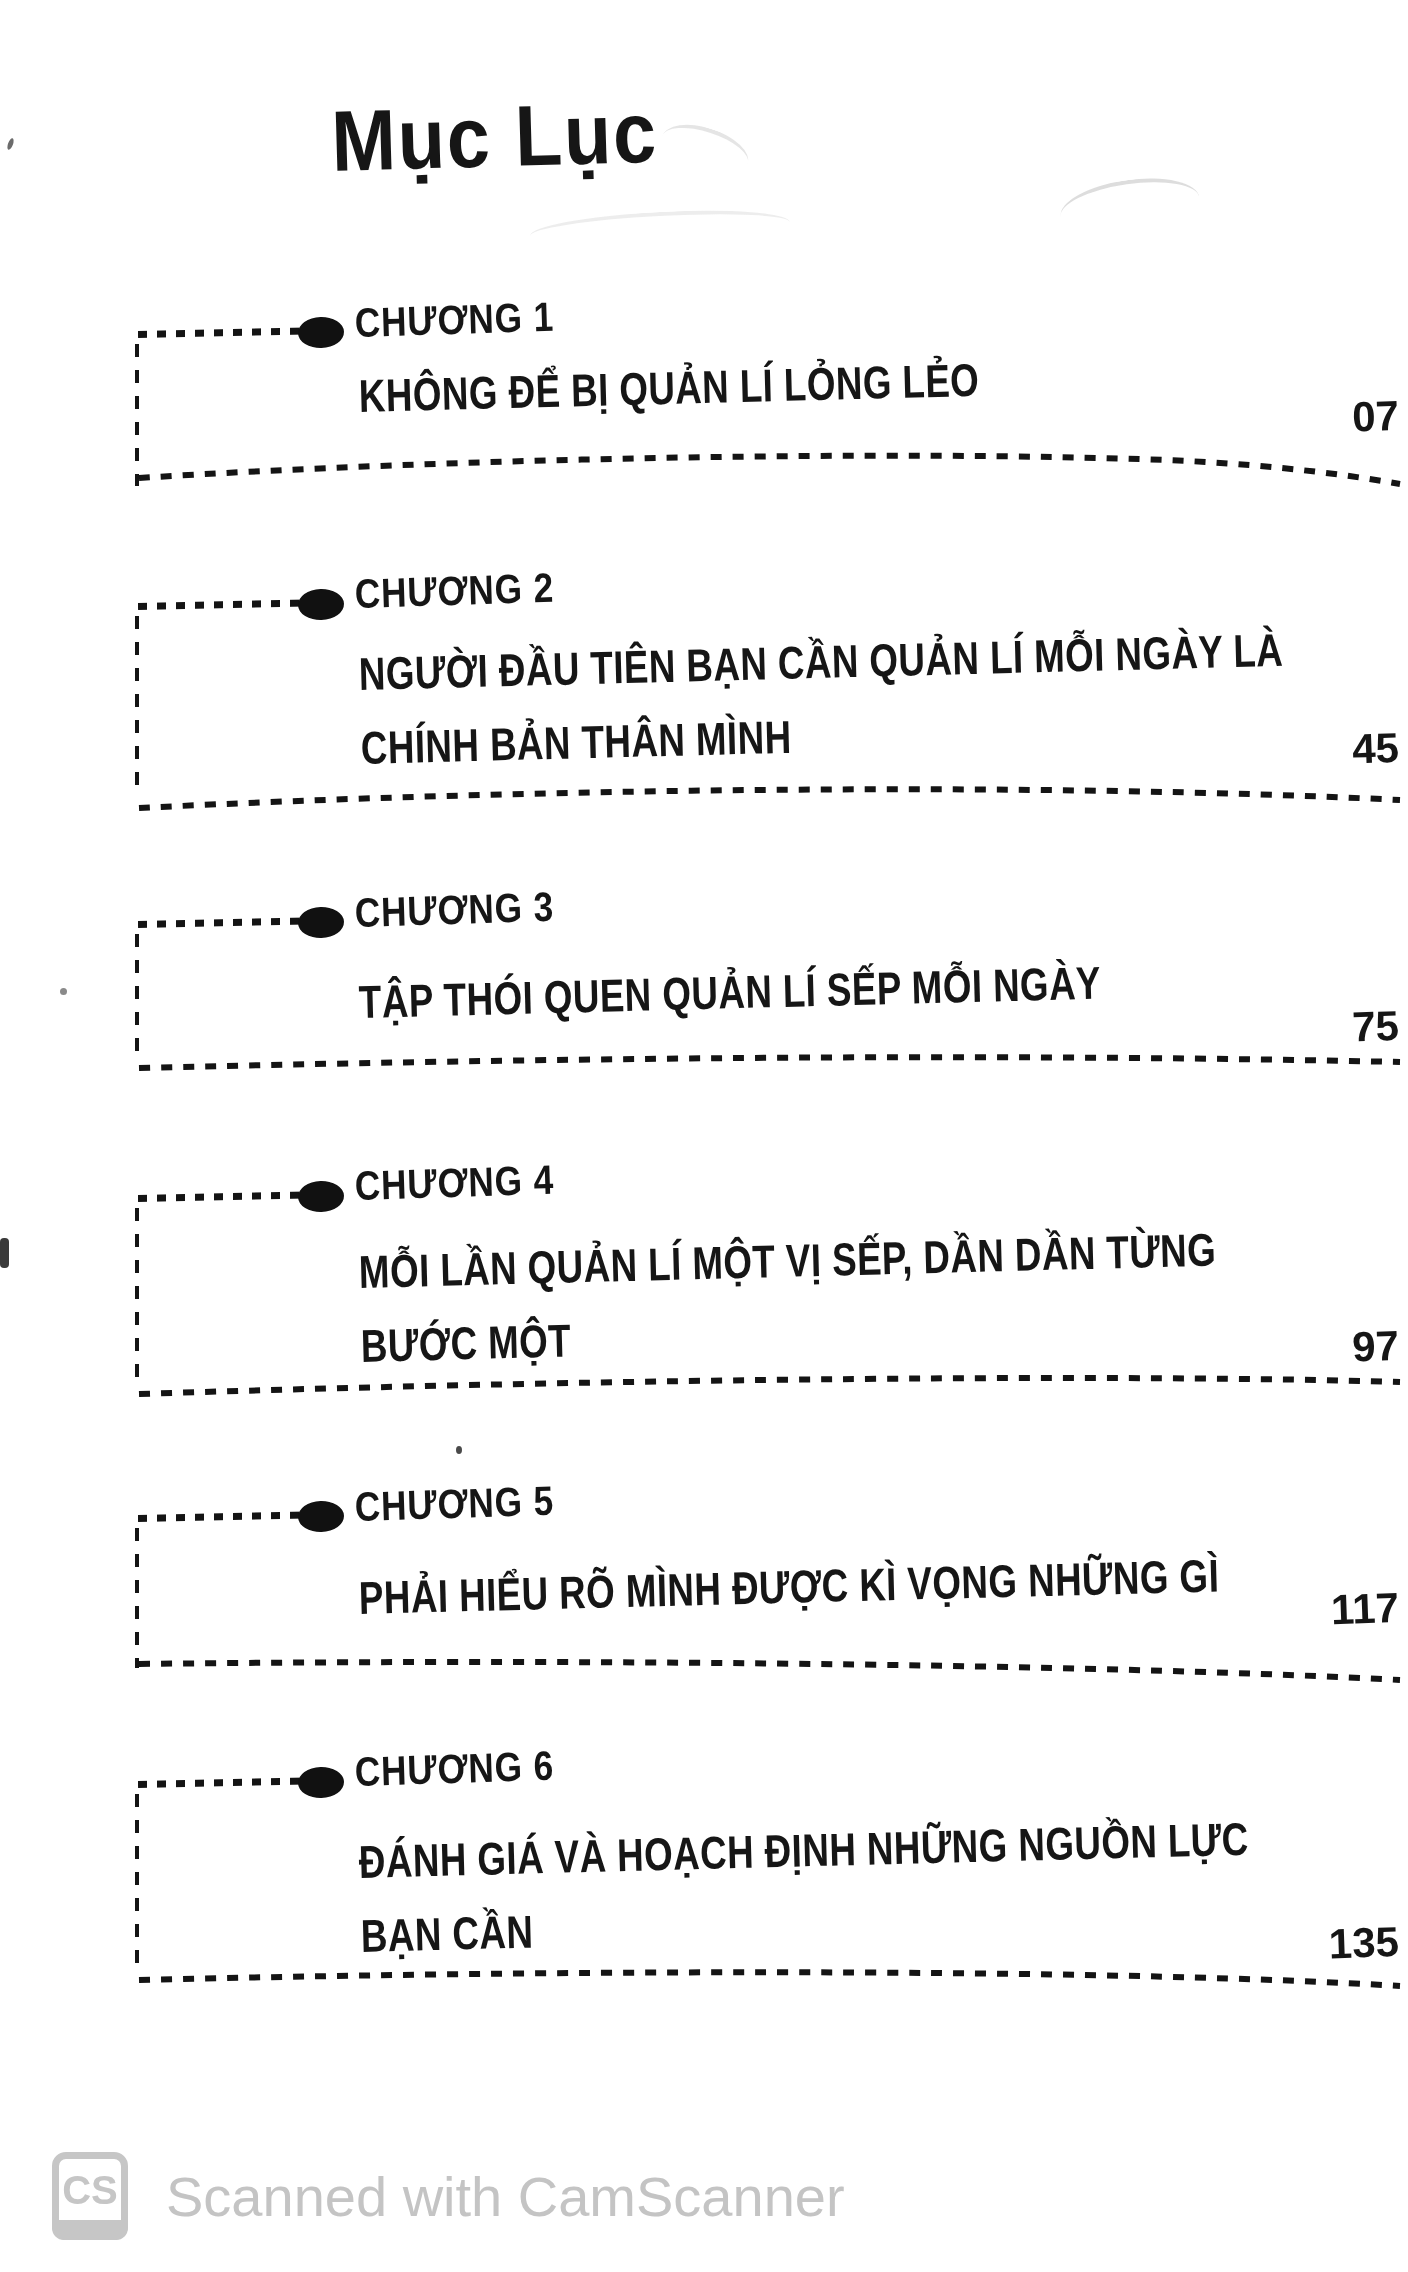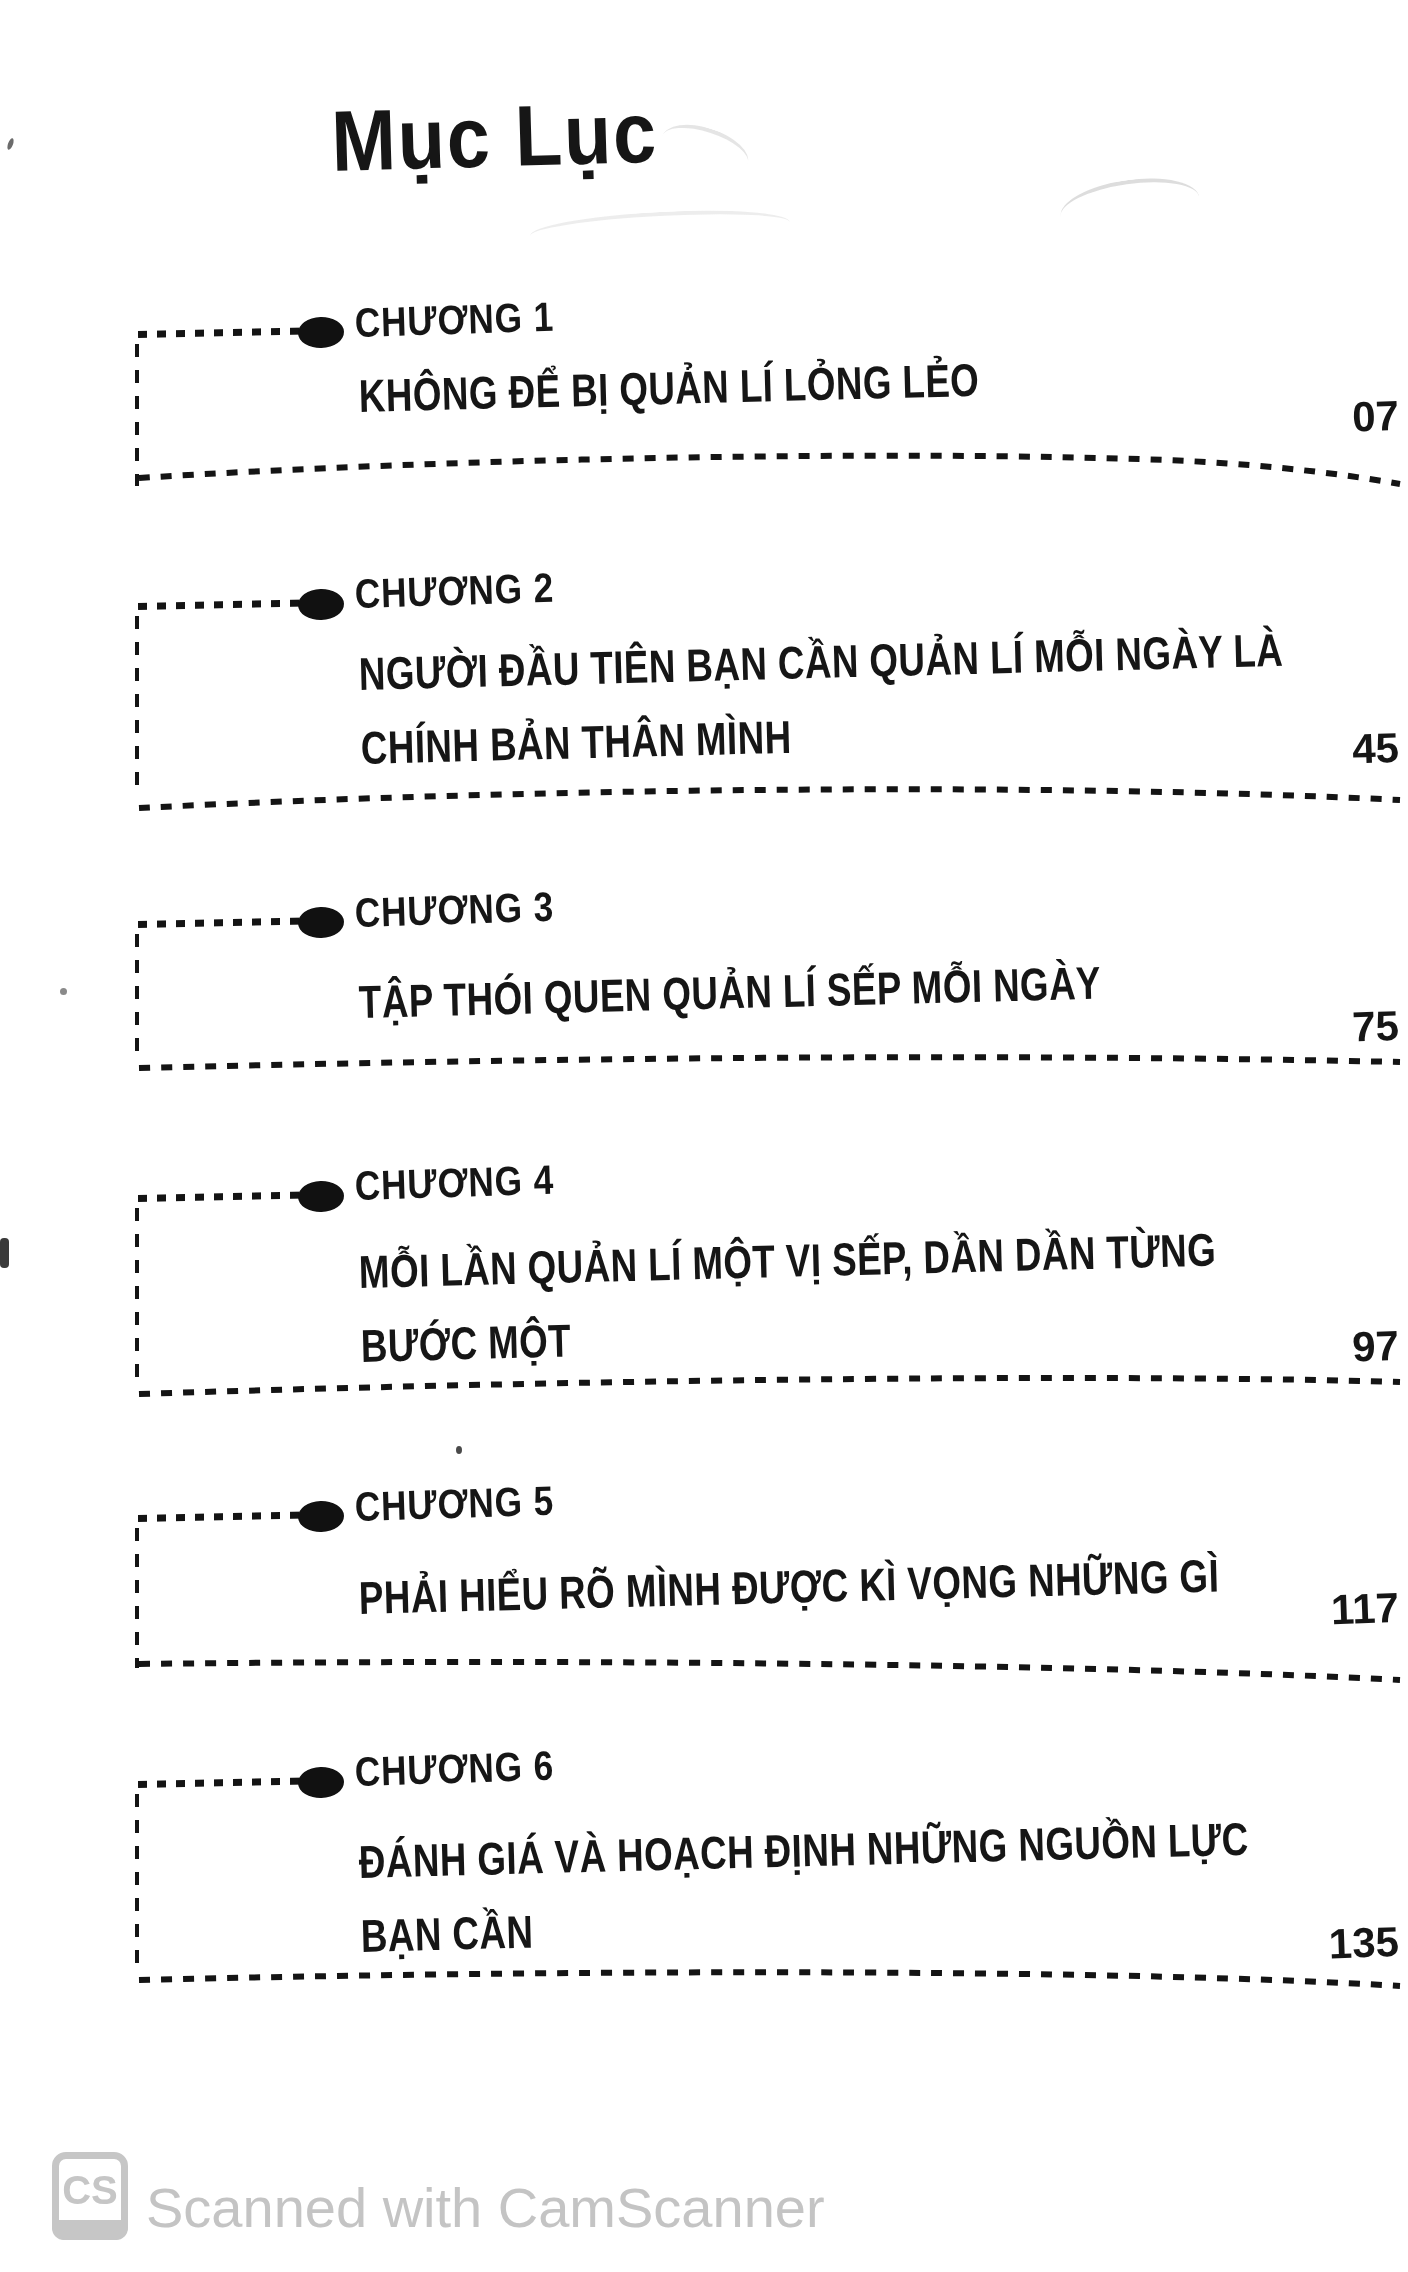--- a/index.html
+++ b/index.html
@@ -65,27 +65,27 @@
   .r4 .leader{top:1195px}.r4 .bullet{top:1181px}.r4 .chap-label{top:1163px}
   .r4 .chap-title{top:1236px}.r4 .chap-page{top:1322px}
   .r4 .vline{top:1208px;height:172px}.r4 .bline{top:1366px}
   .r5 .leader{top:1515px}.r5 .bullet{top:1501px}.r5 .chap-label{top:1484px}
   .r5 .chap-title{top:1562px}.r5 .chap-page{top:1584px}
   .r5 .vline{top:1528px;height:140px}.r5 .bline{top:1648px}
   .r6 .leader{top:1781px}.r6 .bullet{top:1767px}.r6 .chap-label{top:1749px}
   .r6 .chap-title{top:1826px}.r6 .chap-page{top:1918px}
   .r6 .vline{top:1794px;height:178px}.r6 .bline{top:1958px}
   
-  .footer{position:absolute;left:52px;top:2152px;display:flex;align-items:flex-end;}
+  .footer{position:absolute;left:52px;top:2152px;display:flex;align-items:center;}
   .cs-logo{position:relative;width:62px;height:74px;border:7px solid #c6c6c6;border-radius:14px;
     display:flex;align-items:center;justify-content:center;}
   .cs-logo .cs-text{font-size:40px;font-weight:700;color:#c6c6c6;letter-spacing:0;margin-top:-12px;}
   .cs-logo .cs-base{position:absolute;left:-7px;bottom:-7px;width:76px;height:20px;
     background:#c6c6c6;border-radius:0 0 12px 12px;}
-  .wm-text{margin-left:18px;font-size:56px;color:#c4c4c4;letter-spacing:0;}
+  .wm-text{margin-left:38px;font-size:56px;color:#c4c4c4;letter-spacing:0;}
   
   .speck{position:absolute;background:#6b6b6b;border-radius:50%;}
   .smudge{position:absolute;border-top:4px solid #e3e3e3;border-radius:50%;opacity:.9;}
 </style>
 </head>
 <body>
 
 <div class="page">
 
   <div class="book-title">Mục Lục</div>

